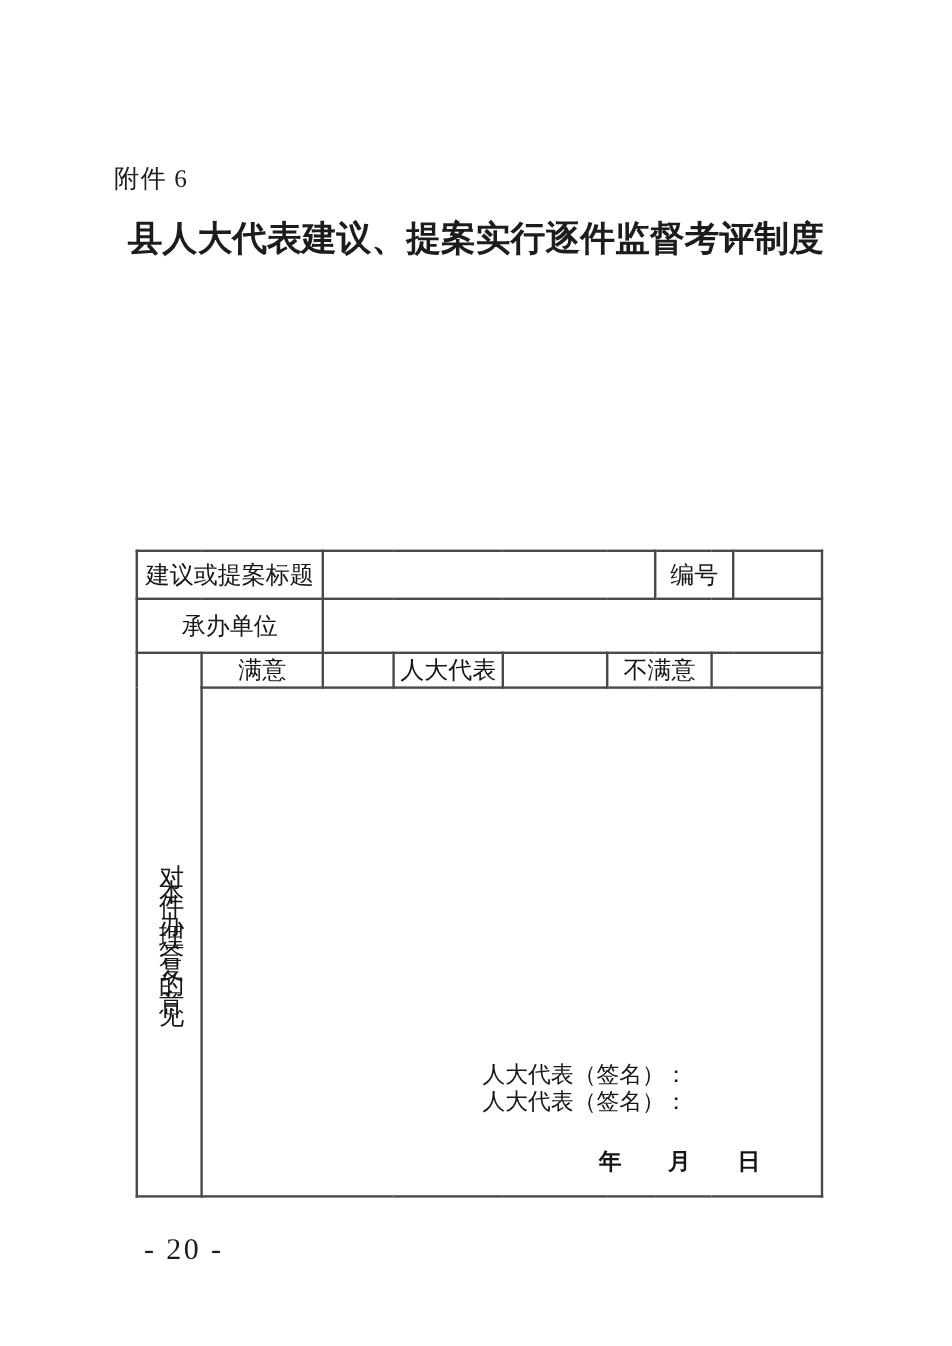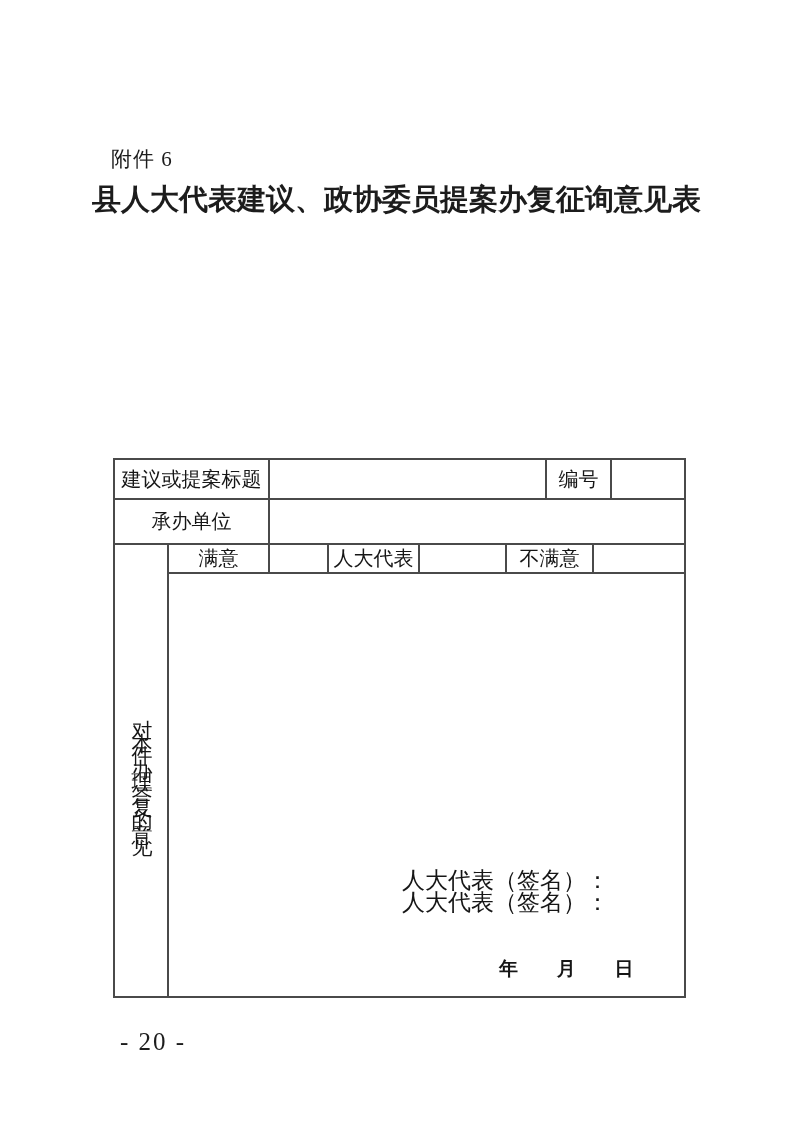--- a/index.html
+++ b/index.html
@@ -11,25 +11,24 @@
     font-family: "Liberation Serif", "DejaVu Serif", serif;
     overflow: hidden;
   }
   .page {
     position: absolute;
     inset: 0;
   }
   .attachment-label {
     position: absolute;
     left: 95px;
-    top: 144px;
+    top: 134px;
     font-size: 21px;
     line-height: 30px;
     letter-spacing: 1px;
-    margin-left: 16px;
   }
   .doc-title {
     position: absolute;
     left: 88px;
     top: 180px;
     width: 617px;
     text-align: center;
     font-size: 29px;
     font-weight: bold;
     line-height: 38px;
@@ -98,23 +97,23 @@
     font-weight: 500;
     line-height: 54px;
   }
   td.opinion-cell {
     position: relative;
     font-family: "Liberation Serif", "DejaVu Serif", serif;
   }
   .signature-block {
     position: absolute;
     left: 233px;
-    top: 296px;
+    top: 312px;
     text-align: left;
-    font-size: 23px;
+    font-size: 19px;
     line-height: 22px;
     font-weight: normal;
     white-space: nowrap;
   }
   .date-line {
     position: absolute;
     left: 330px;
     top: 384px;
     font-size: 19px;
     line-height: 22px;
@@ -130,21 +129,21 @@
     letter-spacing: 2px;
   }
 </style>
 </head>
 <body>
 
 <div class="page">
 
   <div class="attachment-label">附件 6</div>
 
-  <h1 class="doc-title">县人大代表建议、政协委员提案办复征询意见表</h1>
+  <h1 class="doc-title">县人大代表建议、提案实行逐件监督考评制度</h1>
 
 
   <table class="form-table">
     <colgroup>
       <col style="width:54px">
       <col style="width:101px">
       <col style="width:59px">
       <col style="width:91px">
       <col style="width:87px">
       <col style="width:40px">

